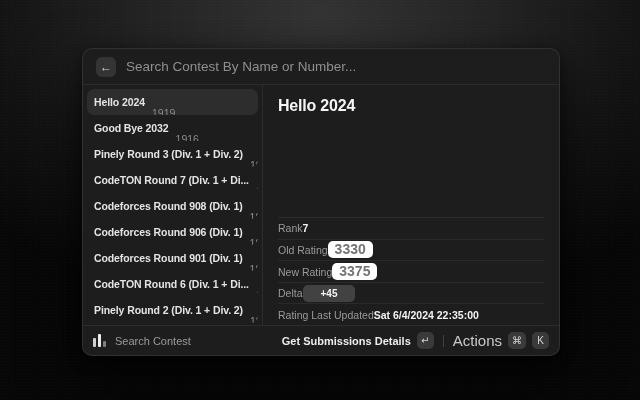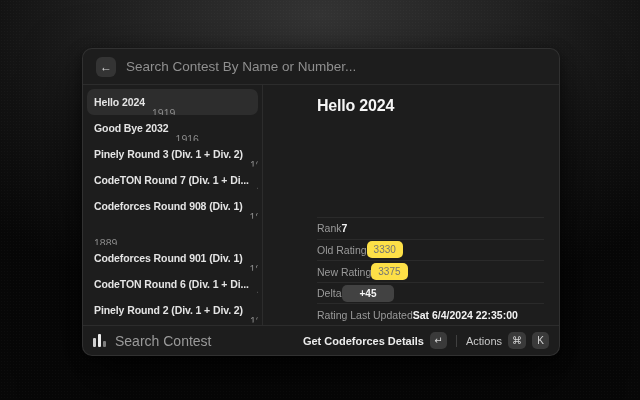--- a/index.html
+++ b/index.html
@@ -39,21 +39,21 @@
     display: flex; align-items: center; justify-content: center;
     cursor: pointer; font-family: inherit;
   }
   .search-input {
     flex: 1; background: transparent; border: none; outline: none;
     color: #e8e8e8; font-size: 13.5px; font-family: inherit;
   }
   .search-input::placeholder { color: #8f8f8f; }
 
   
-  .content { flex: 1; display: flex; min-height: 0; gap: 39px; }
+  .content { flex: 1; display: flex; min-height: 0; }
   .list {
     width: 180px; flex: 0 0 180px;
     border-right: 1px solid rgba(255,255,255,0.07);
     padding: 4px; overflow: hidden;
   }
   .row {
     height: 26px; display: flex; align-items: center; gap: 7px;
     padding: 0 7px; border-radius: 7px;
     white-space: nowrap; overflow: hidden; cursor: pointer;
   }
@@ -67,22 +67,22 @@
     color: #f5f5f5; font-size: 16px; font-weight: 700; letter-spacing: -0.2px;
   }
   .detail-meta { margin-top: auto; padding: 0 15px; }
   .meta-row {
     height: 21.6px; display: flex; align-items: center; justify-content: flex-start;
     border-top: 1px solid rgba(255,255,255,0.06);
   }
   .meta-label { color: #9a9a9a; font-size: 10.5px; }
   .meta-value.v-plain { color: #f2f2f2; font-size: 10.5px; font-weight: 700; }
   .meta-value.v-tag {
-    background: #fde047; color: #747474;
-    font-size: 10px; font-weight: 400;
+    background: #ffffff; color: #747474;
+    font-size: 14px; font-weight: 700;
     padding: 2px 7px; border-radius: 5px; line-height: 13px;
   }
   .meta-value.v-tag-strong {
     background: #424242; color: #f5f5f5;
     font-size: 10px; font-weight: 700;
     padding: 2px 18px; border-radius: 5px; line-height: 13px;
   }
 
   
   .footer {
@@ -90,26 +90,26 @@
     display: flex; align-items: center; justify-content: space-between;
     padding: 0 10px;
     border-top: 1px solid rgba(255,255,255,0.07);
   }
   .footer-left { display: flex; align-items: center; gap: 9px; }
   .cf-icon { display: inline-flex; align-items: flex-end; gap: 2px; height: 13px; }
   .cf-icon i { display: block; width: 3px; border-radius: 1px; }
   .cf-icon .b1 { height: 9px;  background: #cfcfcf; }
   .cf-icon .b2 { height: 13px; background: #ededed; }
   .cf-icon .b3 { height: 6px;  background: #7e7e7e; }
-  .footer-app-label { color: #9a9a9a; font-size: 14px; }
+  .footer-app-label { color: #9a9a9a; font-size: 11px; }
 
   .footer-right { display: flex; align-items: center; gap: 7px; }
   .action { display: flex; align-items: center; gap: 6px; cursor: pointer; }
   .action-primary-label { color: #ececec; font-size: 11px; font-weight: 700; }
-  .action-secondary-label { color: #c9c9c9; font-size: 11px; }
+  .action-secondary-label { color: #c9c9c9; font-size: 15px; }
   kbd {
     min-width: 17px; height: 17px; padding: 0 4px;
     display: inline-flex; align-items: center; justify-content: center;
     background: #3a3a3a; color: #d4d4d4;
     border-radius: 5px; font-size: 10px; font-family: inherit;
   }
   .vdiv { width: 1px; height: 12px; background: rgba(255,255,255,0.16); margin: 0 2px; }
 </style>
 </head>
 <body>
@@ -144,20 +144,21 @@
     <span class="row-name">CodeTON Round 7 (Div. 1 + Di...</span>
     <span class="row-num">1896</span>
   </div>
 
   <div class="row">
     <span class="row-name">Codeforces Round 908 (Div. 1)</span>
     <span class="row-num">1893</span>
   </div>
 
   <div class="row">
+    <span class="row-name">Codeforces Round 906 (Div. 1)</span>
     <span class="row-num">1889</span>
   </div>
 
   <div class="row">
     <span class="row-name">Codeforces Round 901 (Div. 1)</span>
     <span class="row-num">1874</span>
   </div>
 
   <div class="row">
     <span class="row-name">CodeTON Round 6 (Div. 1 + Di...</span>
@@ -205,21 +206,21 @@
     <div class="footer-left">
       <span class="cf-icon">
         <i class="b1"></i>
           <i class="b2"></i>
           <i class="b3"></i>
       </span>
       <span class="footer-app-label">Search Contest</span>
     </div>
     <div class="footer-right">
       <div class="action">
-        <span class="action-primary-label">Get Codeforces Details</span>
+        <span class="action-primary-label">Get Submissions Details</span>
         <kbd>↵</kbd>
       </div>
       <div class="vdiv"></div>
       <div class="action">
         <span class="action-secondary-label">Actions</span>
         <kbd>⌘</kbd>
         <kbd>K</kbd>
       </div>
     </div>
   </div>

